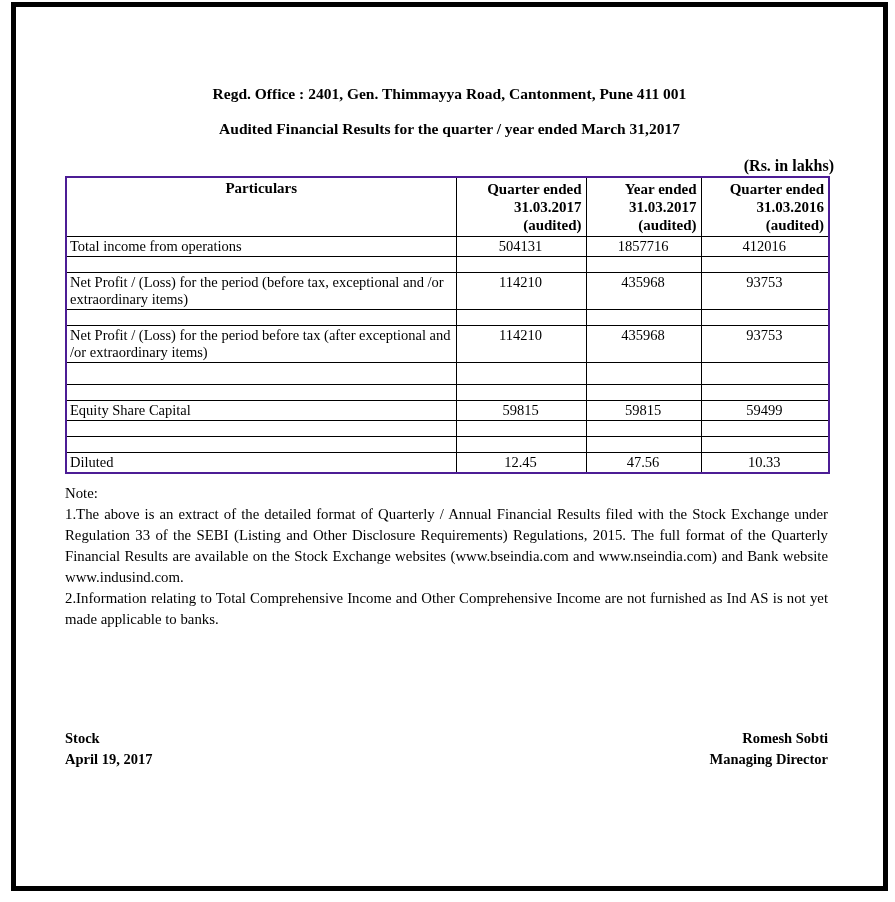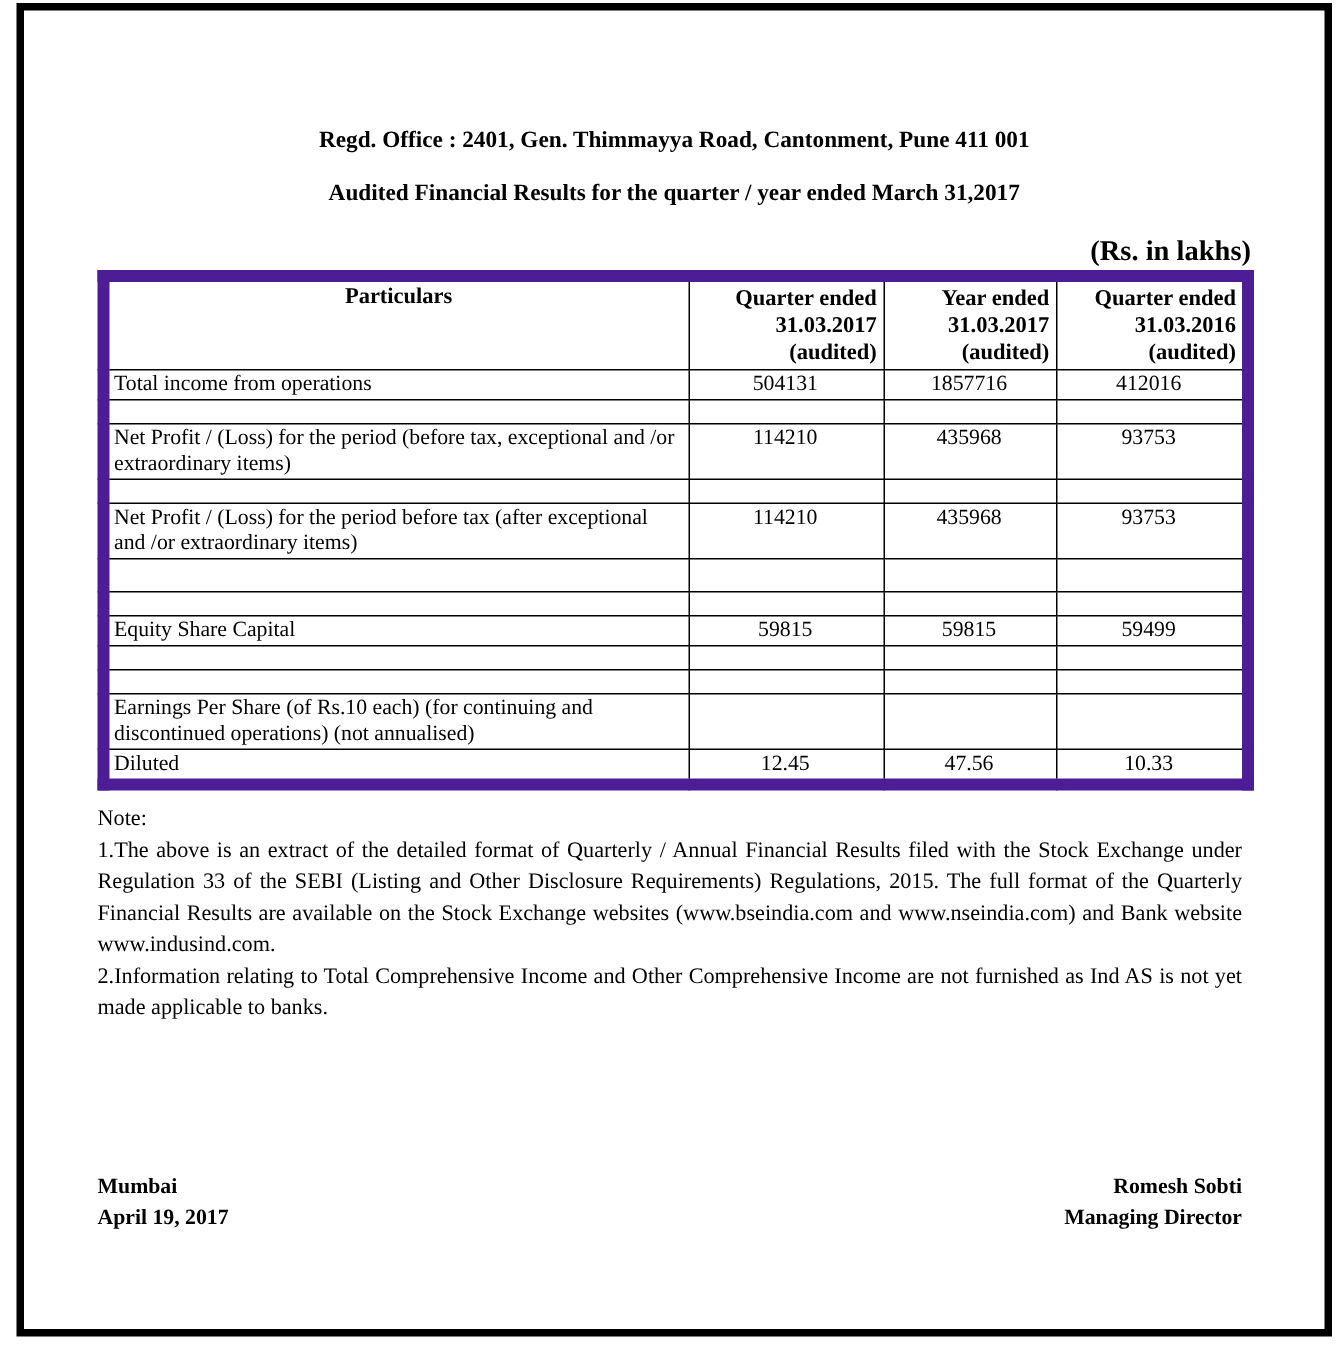--- a/index.html
+++ b/index.html
@@ -16,27 +16,27 @@
     width: 877px; height: 889px;
     border: 5px solid #000;
     background: #fff;
   }
   .content {
     position: relative;
     padding: 76px 49px 0 49px;
   }
   .center-head { text-align: center; font-weight: bold; font-size: 15.5px; line-height: 22px; }
   .doc-title { text-align: center; font-weight: bold; font-size: 15.5px; margin-top: 15px; }
-  .units-note { text-align: right; font-weight: bold; font-size: 19px; margin-top: 19px; margin-bottom: 1px; }
+  .units-note { text-align: right; font-weight: bold; font-size: 16px; margin-top: 19px; margin-bottom: 1px; }
 
   table.fin {
     border-collapse: collapse;
     table-layout: fixed;
     width: 763px;
-    border: 8px solid #4c1d95;
+    border: 2px solid #4c1d95;
   }
   table.fin col.c-part { width: 390px; }
   table.fin col.c-q1 { width: 130px; }
   table.fin col.c-y  { width: 115px; }
   table.fin col.c-q2 { width: 128px; }
   table.fin th, table.fin td {
     border: 1px solid #000;
     font-size: 14.5px;
     line-height: 17px;
     vertical-align: top;
@@ -158,44 +158,38 @@
           <td class="n"></td>
           <td class="n"></td>
           <td class="n"></td>
         </tr>
         <tr class="spacer">
           <td class="p"></td>
           <td class="n"></td>
           <td class="n"></td>
           <td class="n"></td>
         </tr>
-        <tr class="row-2line">
-          <td class="p">Earnings Per Share (of Rs.10 each) (for continuing and discontinued operations) (not annualised)</td>
-          <td class="n"></td>
-          <td class="n"></td>
-          <td class="n"></td>
-        </tr>
         <tr class="row-1line">
           <td class="p">Diluted</td>
           <td class="n">12.45</td>
           <td class="n">47.56</td>
           <td class="n">10.33</td>
         </tr>
       </tbody>
     </table>
 
     <div class="notes">
       <p class="note-head">Note:</p>
       <p class="just">1.The above is an extract of the detailed format of Quarterly / Annual Financial Results filed with the Stock Exchange under Regulation 33 of the SEBI (Listing and Other Disclosure Requirements) Regulations, 2015. The full format of the Quarterly Financial Results are available on the Stock Exchange websites (www.bseindia.com and www.nseindia.com) and Bank website www.indusind.com.</p>
       <p class="just">2.Information relating to Total Comprehensive Income and Other Comprehensive Income are not furnished as Ind AS is not yet made applicable to banks.</p>
     </div>
 
     <div class="signoff">
       <div class="left">
-        <div>Mumbai</div>
+        <div>Stock</div>
         <div>April 19, 2017</div>
       </div>
       <div class="right">
         <div>Romesh Sobti</div>
         <div>Managing Director</div>
       </div>
     </div>
 
   </div>
 </div>

